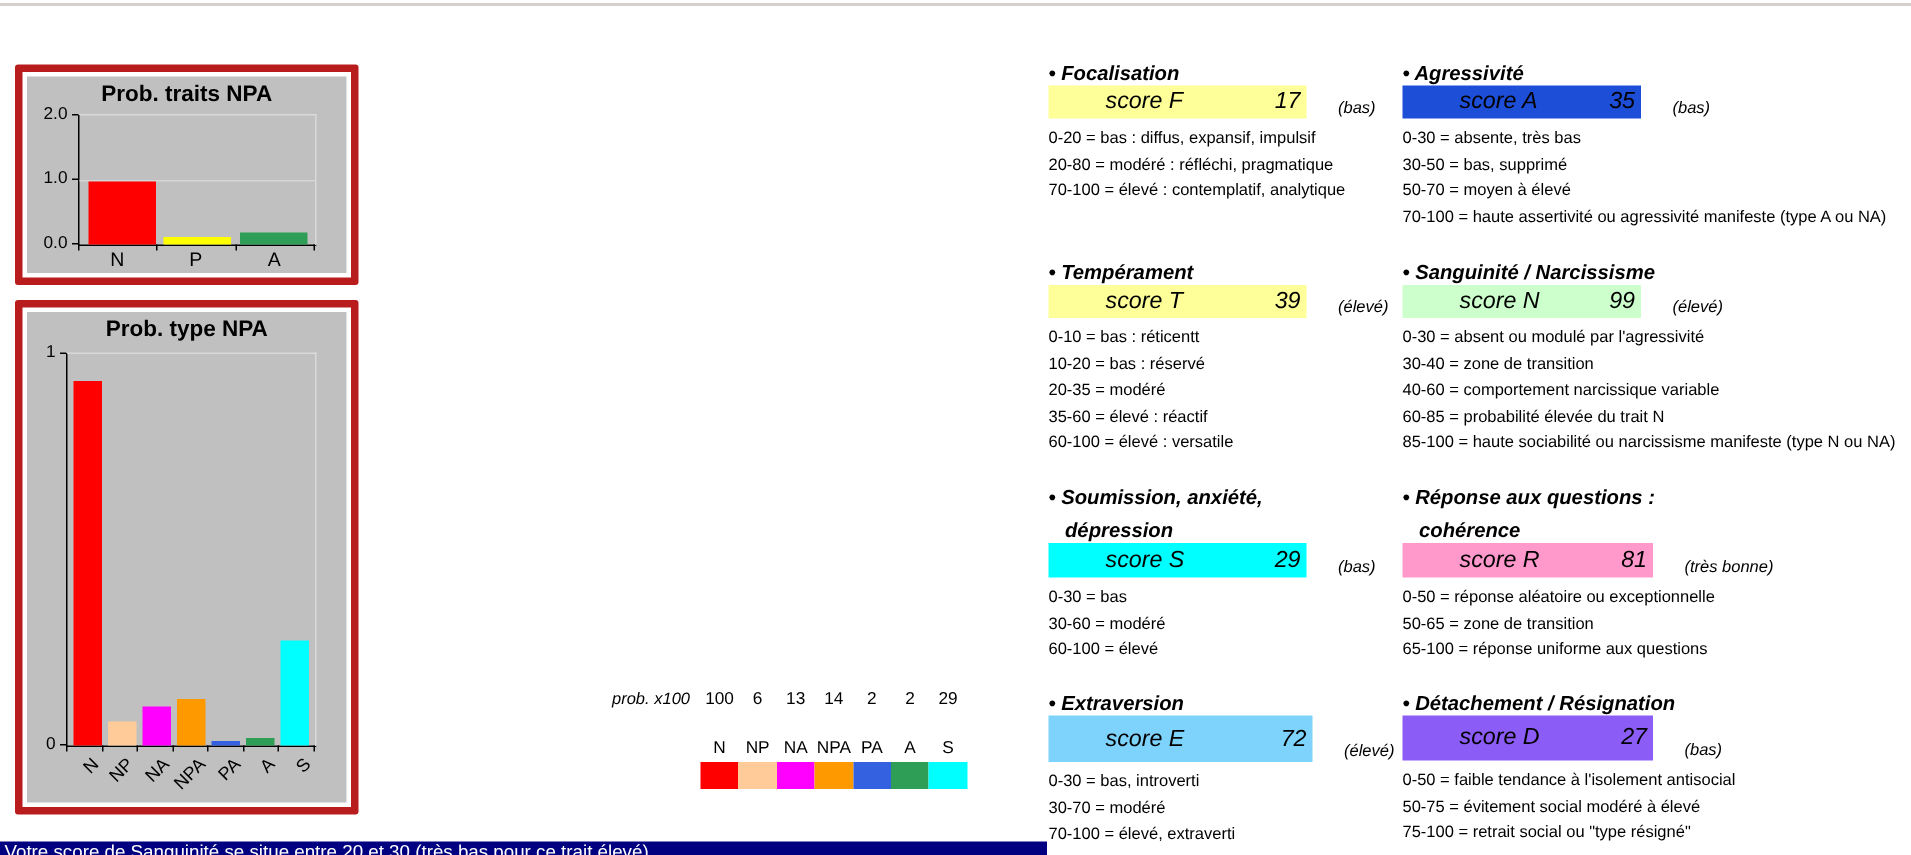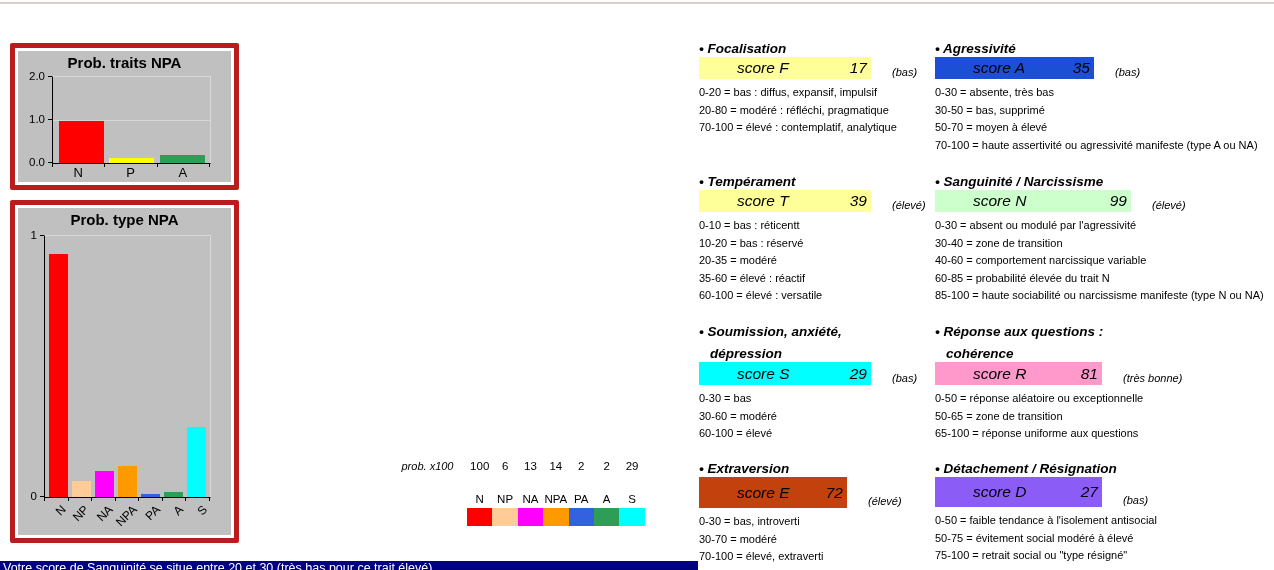--- a/index.html
+++ b/index.html
@@ -20,21 +20,21 @@
   .bar{flex:none;}
   .ylabel{position:absolute;text-align:right;font-size:11.5px;line-height:14px;}
   .ytick{position:absolute;width:4px;height:1px;background:#000;}
   .xtick{position:absolute;width:1px;height:4px;background:#000;}
   .xlabels{position:absolute;display:flex;}
   .xcell{flex:1;text-align:center;position:relative;height:34px;}
   .rot .xcell span{position:absolute;right:3px;top:1px;transform:rotate(-45deg);
         transform-origin:100% 60%;white-space:nowrap;}
 
   
-  .prob-label{position:absolute;left:395px;top:460px;width:65px;text-align:center;
+  .prob-label{position:absolute;left:395px;top:460px;width:65px;text-align:right;
         font-style:italic;font-size:11px;}
   .legend-row{position:absolute;left:467px;display:flex;}
   .lcell{width:25.4px;text-align:center;font-size:11.5px;}
   .swatch{width:25.4px;height:18px;}
 
   
   .score-panel{position:absolute;}
   .title-line{font-weight:bold;font-style:italic;font-size:13.5px;line-height:22px;white-space:nowrap;}
   .title-line.cont{padding-left:11px;}
   .score-row{display:flex;align-items:flex-end;margin-top:-3px;position:relative;}
@@ -222,21 +222,21 @@
           <div class="range-line">35-60 = élevé : réactif</div>
           <div class="range-line">60-100 = élevé : versatile</div>
         </div>
   </section>
 
   <section class="score-panel" style="left: 935px; top: 171px;">
     <div class="panel-title">
           <div class="title-line">• Sanguinité / Narcissisme</div>
         </div>
     <div class="score-row">
-      <div class="score-bar" style="width: 196px; height: 22px; background: rgb(204, 255, 204);">
+      <div class="score-bar" style="width: 159px; height: 22px; background: rgb(204, 255, 204);">
         <span class="score-label">score N</span>
         <span class="score-value">99</span>
       </div>
       <span class="qualifier">(élevé)</span>
     </div>
     <div class="ranges">
           <div class="range-line">0-30 = absent ou modulé par l'agressivité</div>
           <div class="range-line">30-40 = zone de transition</div>
           <div class="range-line">40-60 = comportement narcissique variable</div>
           <div class="range-line">60-85 = probabilité élevée du trait N</div>
@@ -280,21 +280,21 @@
           <div class="range-line">50-65 = zone de transition</div>
           <div class="range-line">65-100 = réponse uniforme aux questions</div>
         </div>
   </section>
 
   <section class="score-panel" style="left: 699px; top: 458px;">
     <div class="panel-title">
           <div class="title-line">• Extraversion</div>
         </div>
     <div class="score-row">
-      <div class="score-bar" style="width: 148px; height: 31px; background: #c2410c;">
+      <div class="score-bar" style="width: 176px; height: 31px; background: #7dd3fc;">
         <span class="score-label">score E</span>
         <span class="score-value">72</span>
       </div>
       <span class="qualifier">(élevé)</span>
     </div>
     <div class="ranges">
           <div class="range-line">0-30 = bas, introverti</div>
           <div class="range-line">30-70 = modéré</div>
           <div class="range-line">70-100 = élevé, extraverti</div>
         </div>

